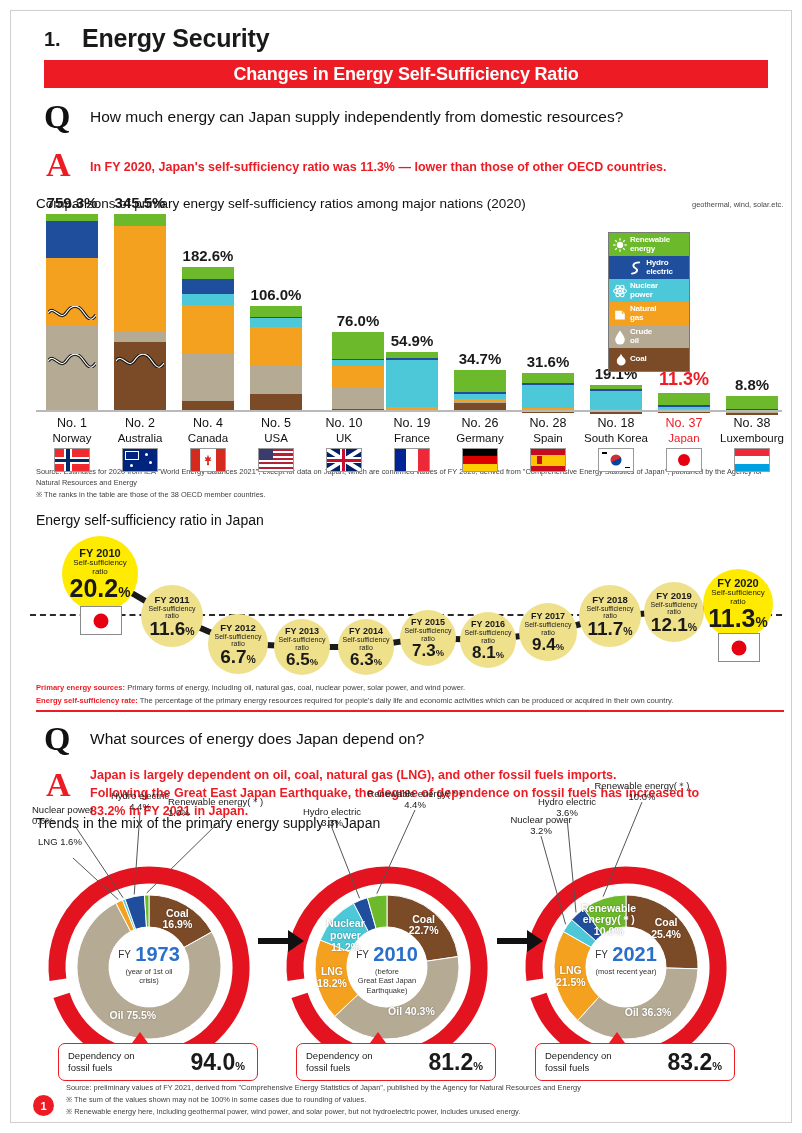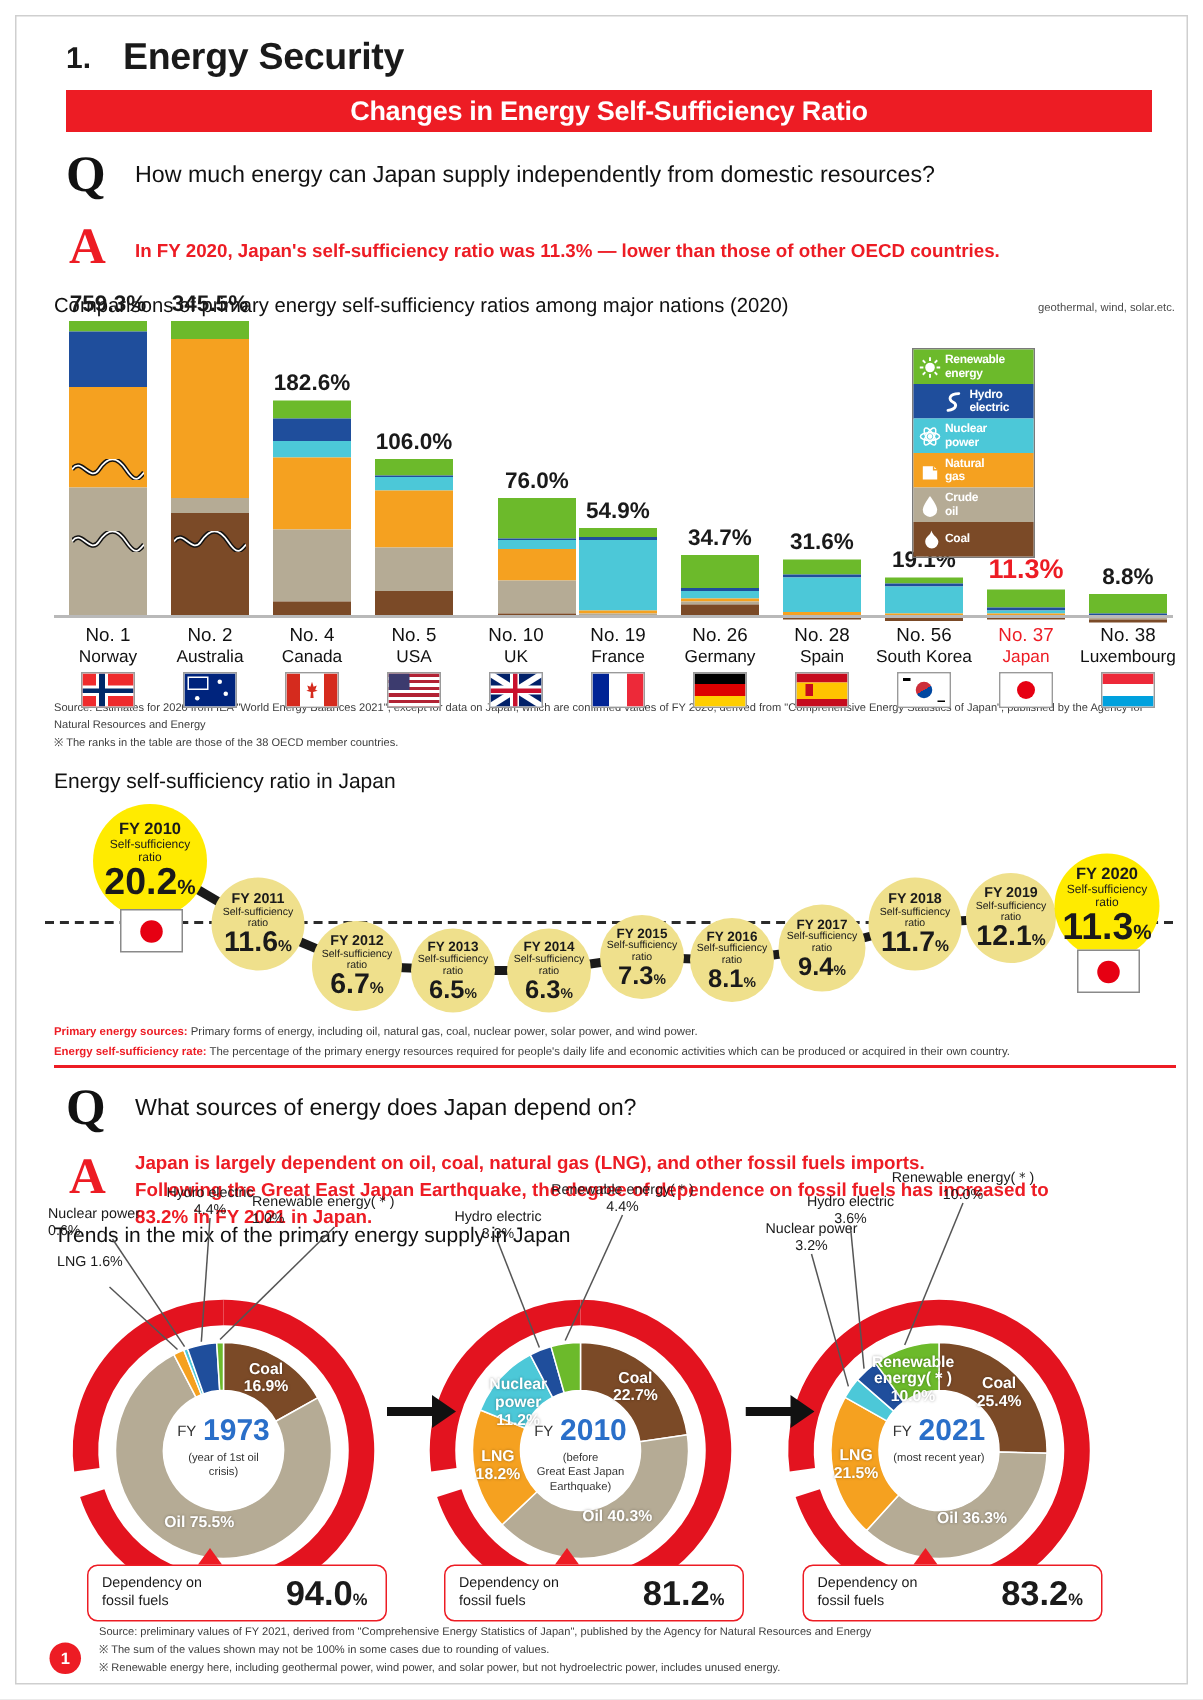--- a/index.html
+++ b/index.html
@@ -592,21 +592,21 @@
       <div class="rank">No. 28</div>
       <div class="nm">Spain</div>
       <div class="flag">
         <div style="position:absolute;left:0;top:0;width:100%;height:25%;background:#c60b1e;"></div>
         <div style="position:absolute;left:0;top:25%;width:100%;height:50%;background:#ffc400;"></div>
         <div style="position:absolute;left:0;top:75%;width:100%;height:25%;background:#c60b1e;"></div>
         <div style="position:absolute;left:6px;top:7px;width:5px;height:8px;background:#c60b1e;"></div>
       </div>
     </div>
     <div class="ctry" style="left: 579px; top: 416px;">
-      <div class="rank">No. 56</div>
+      <div class="rank">No. 18</div>
       <div class="nm">South Korea</div>
       <div class="flag">
         <div style="position:absolute;inset:0;background:#fff;"></div>
         <div style="position:absolute;left:50%;top:50%;transform:translate(-50%,-50%);width:11px;height:11px;border-radius:50%;background:linear-gradient(150deg,#cd2e3a 50%,#0047a0 50%);"></div>
         <div style="position:absolute;left:3px;top:3px;width:5px;height:1.5px;background:#000;"></div>
         <div style="position:absolute;right:3px;bottom:3px;width:5px;height:1.5px;background:#000;"></div>
       </div>
     </div>
     <div class="ctry jp" style="left: 647px; top: 416px;">
       <div class="rank">No. 37</div>

